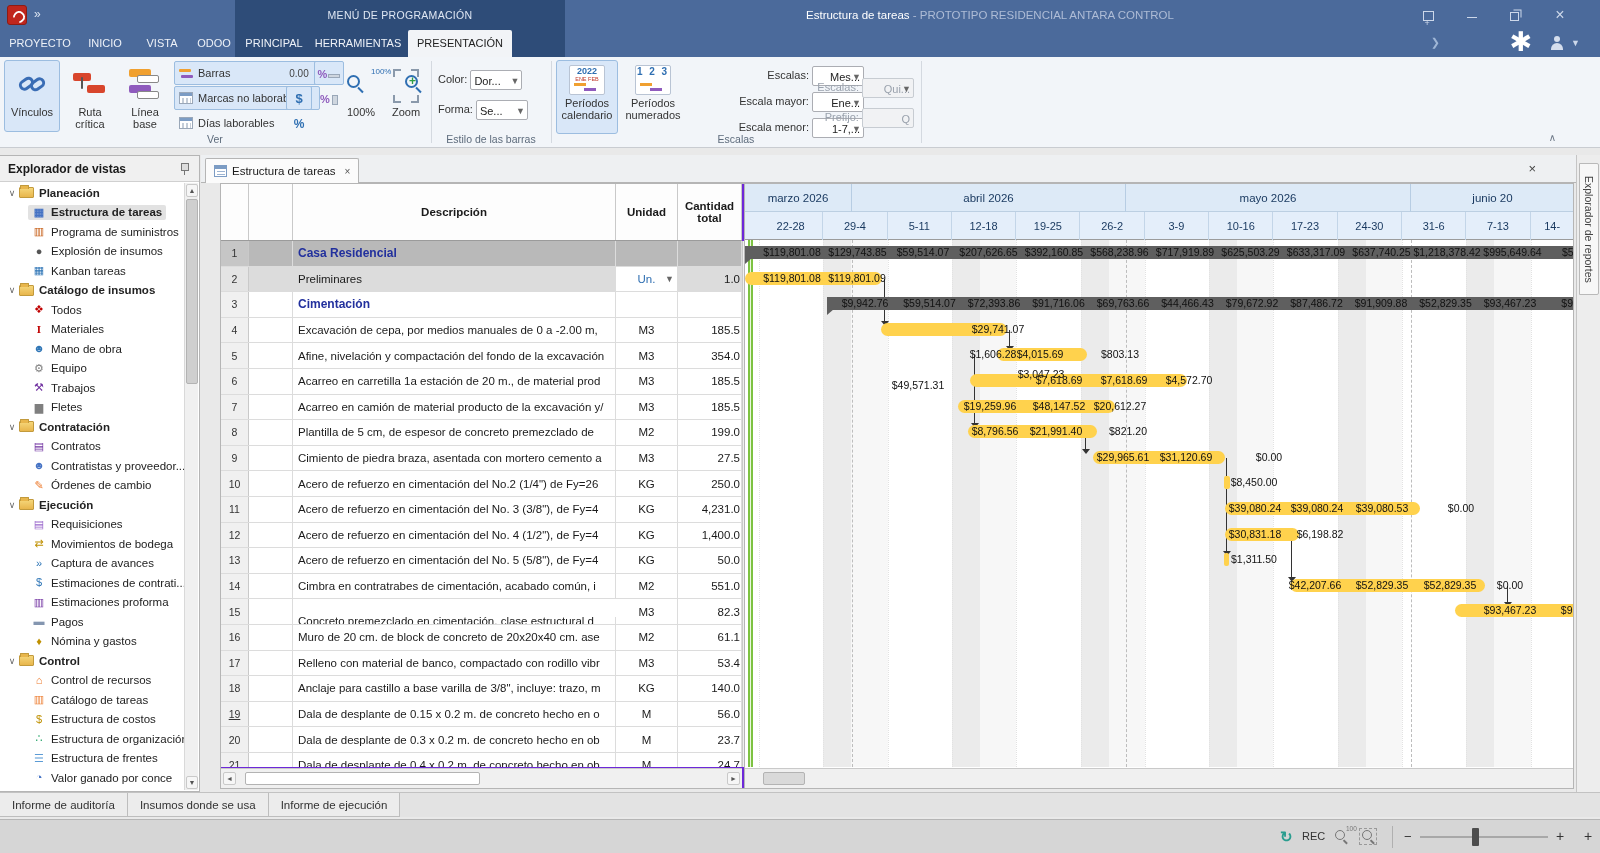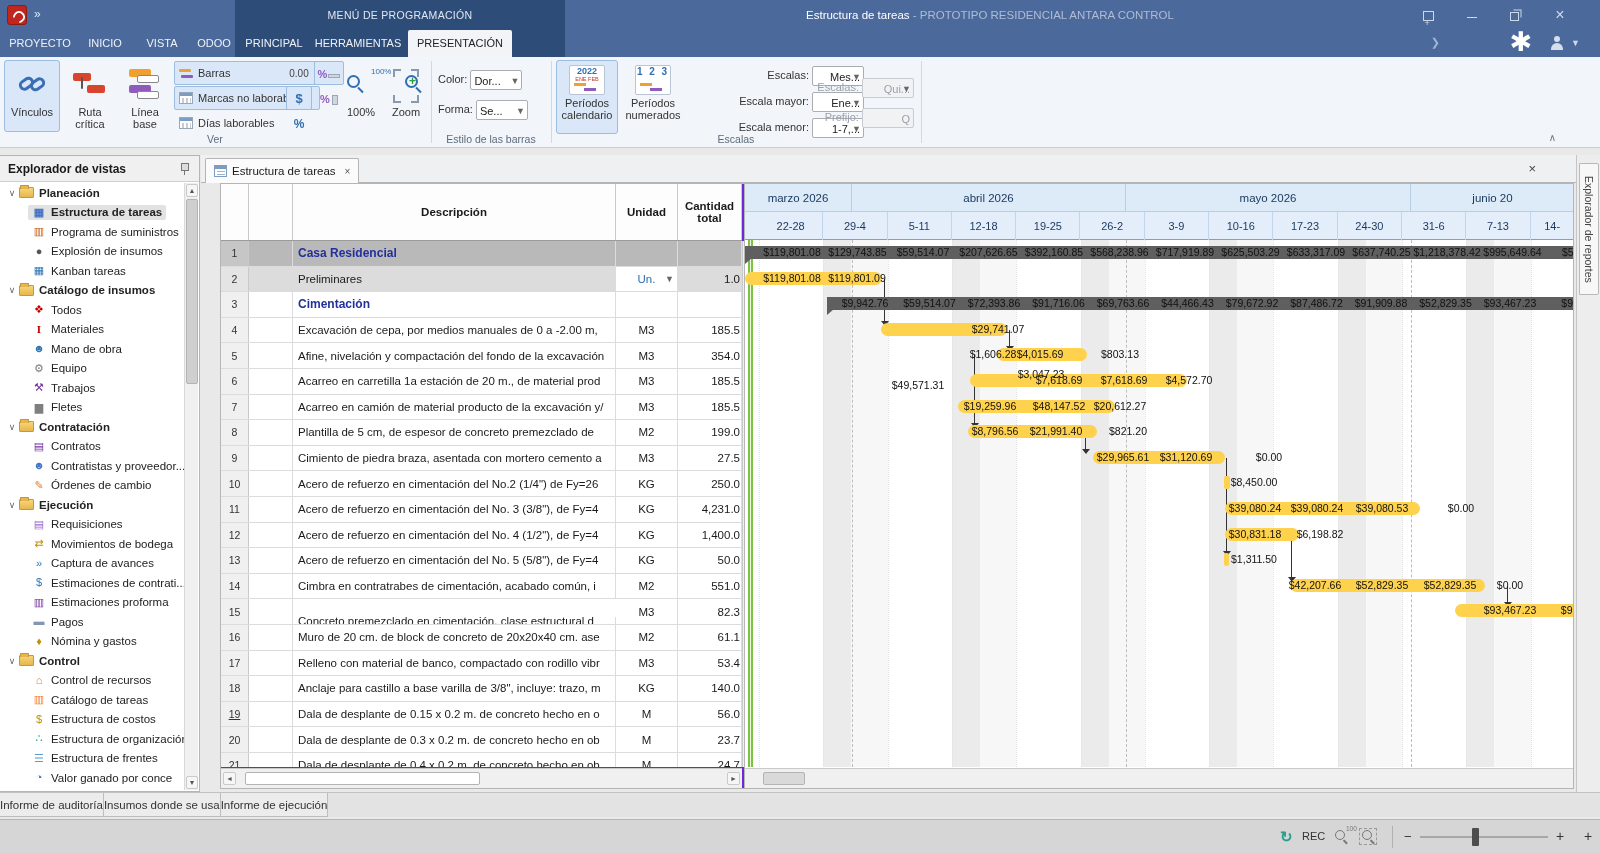--- a/index.html
+++ b/index.html
@@ -160,21 +160,21 @@
 .gbar.tiny{border-radius:2px}
 .glab{position:absolute;height:14px;line-height:13px;font-size:10.5px;color:#111;white-space:nowrap;transform:translateX(-50%)}
 .glink{position:absolute;width:0;border-left:1.5px solid #333}
 .glink-arrow{position:absolute;width:0;height:0;border-left:4px solid transparent;border-right:4px solid transparent;border-top:5px solid #333}
 #g-hscroll{position:absolute;left:0;bottom:0;height:20px;width:830px;background:#f0f0f0;border-top:1px solid #c9c9c9}
 
 #rightstrip{position:absolute;left:1576px;top:155px;width:24px;height:637px;background:#ededed;border-left:1px solid #c5c5c5}
 #reptab{position:absolute;left:2px;top:8px;width:20px;height:132px;background:#f7f7f7;border:1px solid #b9b9b9;border-radius:0 2px 2px 0;writing-mode:vertical-rl;text-align:center;font-size:10.5px;color:#444;line-height:18px}
 
 #bottomtabs{position:absolute;left:0;top:792px;width:1600px;height:25px;background:#e3e3e3;border-top:1px solid #c2c2c2}
-.btab{display:inline-block;height:24px;line-height:24px;padding:0 0;background:#ececec;border-right:1px solid #bdbdbd;border-bottom:1px solid #bdbdbd;font-size:11.5px;color:#333}
+.btab{display:inline-block;height:24px;line-height:24px;padding:0 12px;background:#ececec;border-right:1px solid #bdbdbd;border-bottom:1px solid #bdbdbd;font-size:11.5px;color:#333}
 #statusbar{position:absolute;left:0;top:819px;width:1600px;height:34px;background:#d6d6d6;border-top:1px solid #b5b5b5}
 #sb-cluster{position:absolute;right:0;top:0;height:34px;width:320px}
 #sb-refresh{position:absolute;left:0;top:8px;color:#2a9d8f;font-size:15px;font-weight:bold}
 #sb-rec{position:absolute;left:22px;top:10px;font-size:11px;color:#333}
 .sb-mag{position:absolute;top:10px;width:10px;height:10px;border:1.5px solid #777;border-radius:50%}
 .sb-mag:after{content:"";position:absolute;width:5px;height:1.5px;background:#777;transform:rotate(45deg);left:7px;top:10px}
 #sb-mag1{left:55px}
 #sb-mag1 .pct{position:absolute;left:10px;top:-6px;font-size:6.5px;color:#777}
 #sb-fit{left:82px}
 #sb-fit:before{content:"";position:absolute;left:-4px;top:-3px;width:16px;height:15px;border:1px dashed #999}

